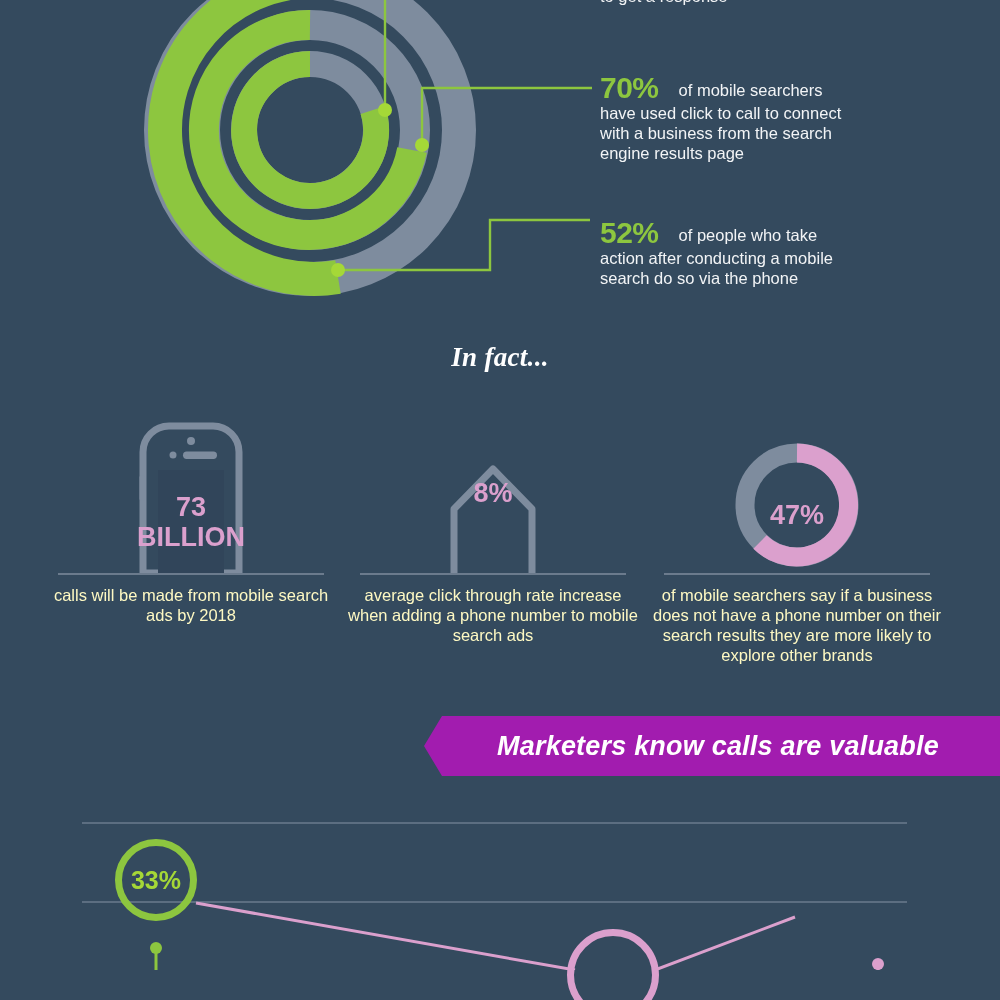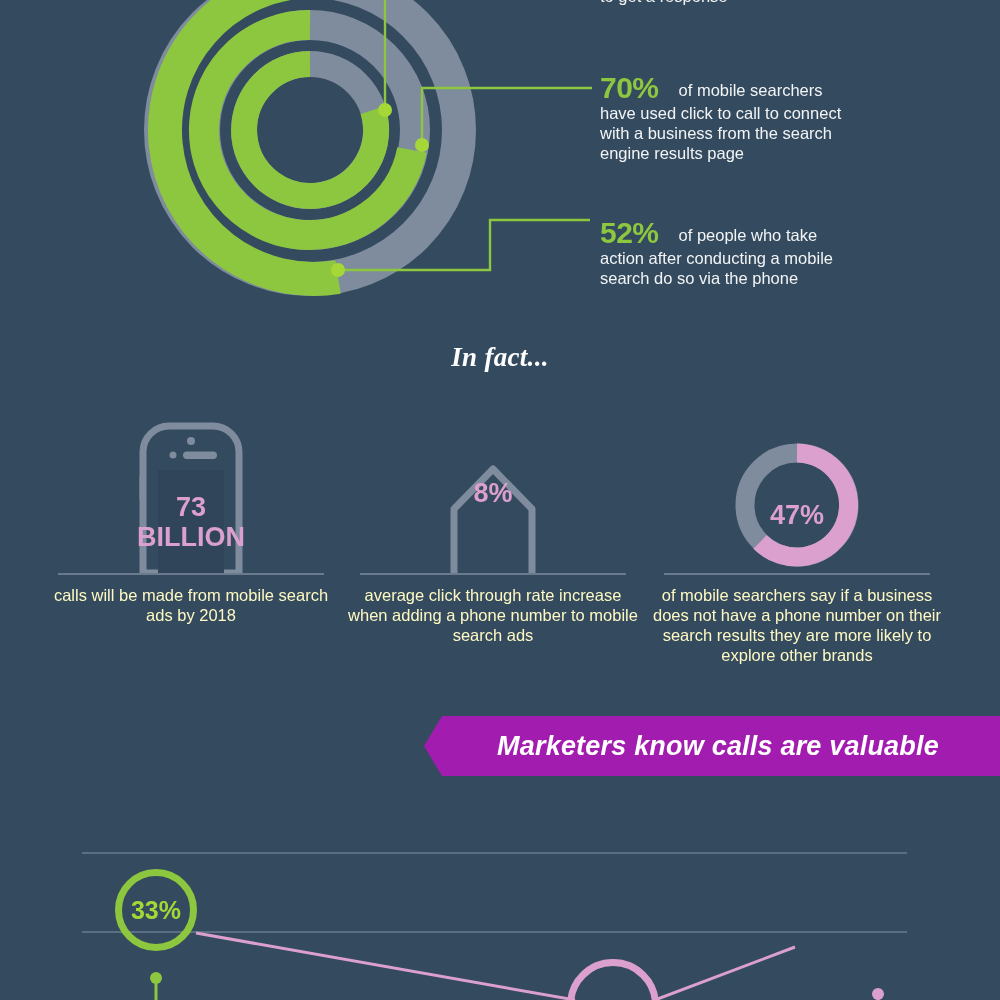--- a/index.html
+++ b/index.html
@@ -60,21 +60,21 @@
     clip-path: polygon(18px 0, 100% 0, 100% 100%, 18px 100%, 0 50%);
   }
   #banner-label{
     position:absolute; left:0; top:0; width:100%; height:100%;
     display:flex; align-items:center; justify-content:center;
     font-size:27px; font-weight:bold; font-style:italic; color:#ffffff;
     letter-spacing:0.2px; padding-left:20px; padding-right:8px;
   }
 
   
-  #bottom-chart{ position:absolute; left:0; top:830px; width:908px; height:170px; }
+  #bottom-chart{ position:absolute; left:0; top:800px; width:908px; height:170px; }
   .gridline{ position:absolute; height:1.5px; background:#7e8c9e; opacity:.55; }
   .node{
     position:absolute; border-radius:50%; display:flex;
     align-items:center; justify-content:center;
     font-size:25px; font-weight:bold;
   }
   .node.green{ border:7px solid #8dc63f; color:#a5d837; }
   .node.pink{ border:7px solid #dba0cd; color:#dba0cd; }
 </style>
 </head>

